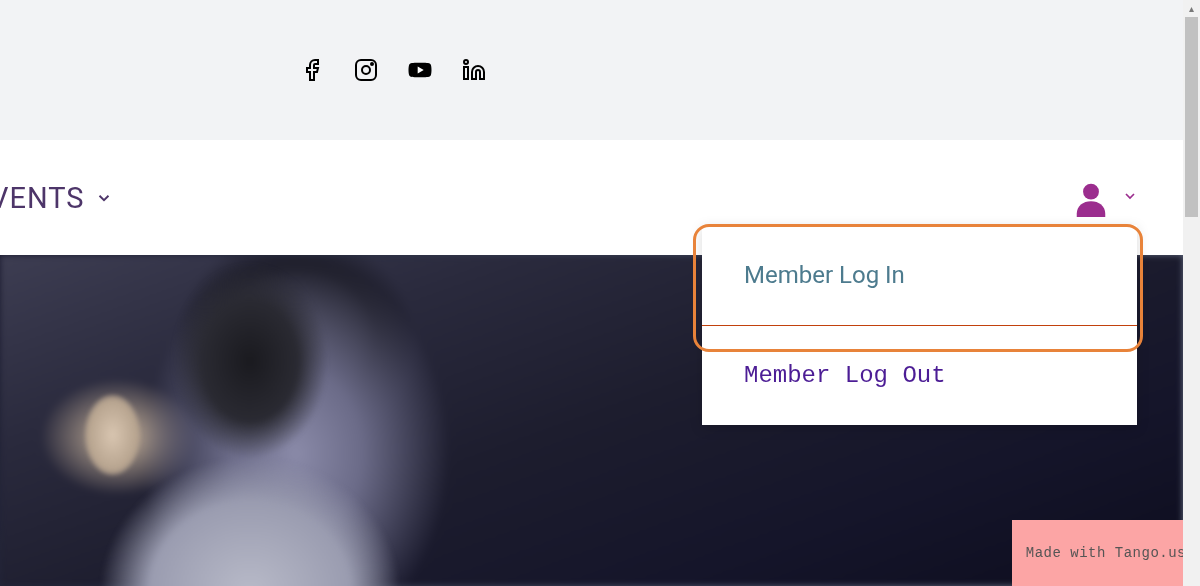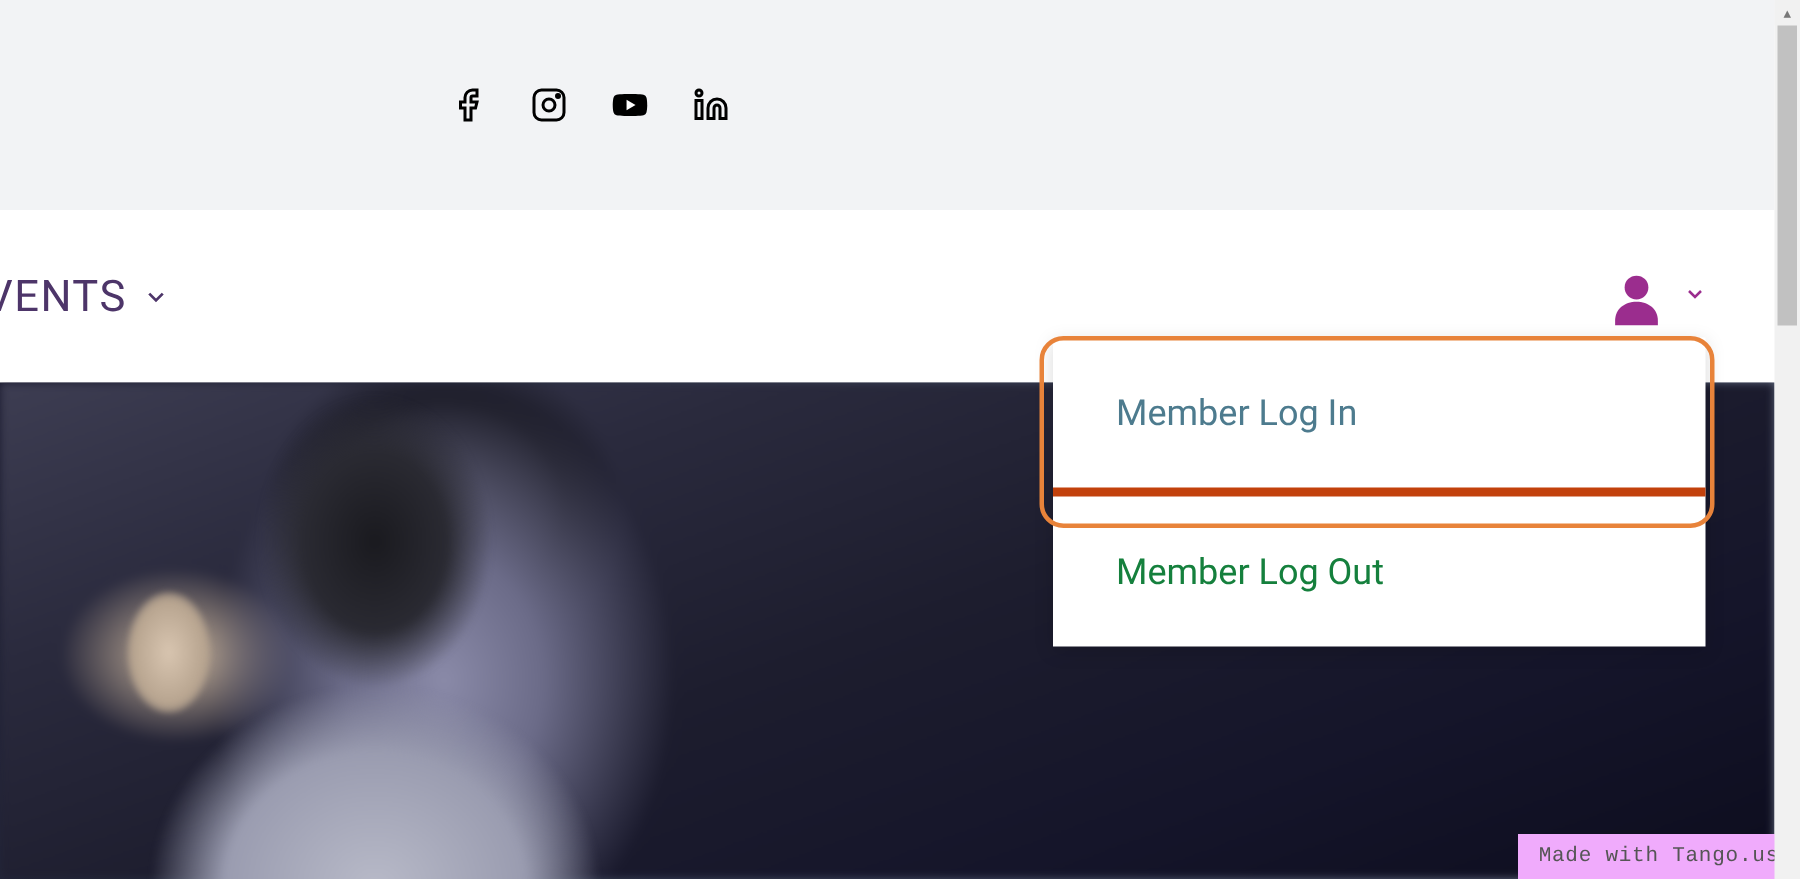--- a/index.html
+++ b/index.html
@@ -174,40 +174,41 @@
 .dropdown-item {
   padding: 36px 42px;
   font-size: 24px;
   cursor: pointer;
   font-weight: 400;
 }
 .dropdown-item.login {
   color: #4d7b8e;
 }
 .dropdown-item.logout {
-  color: #15803d;
-  border-top: 6px solid #c2410c;
+  color: #4c1d95;
+  border-top: 1px solid #c2410c;
+  font-family: Liberation Mono, monospace;
 }
 .highlight-box {
   position: absolute;
   right: 57px;
   top: 224px;
   width: 450px;
   height: 128px;
   border: 3.5px solid #e8833a;
   border-radius: 16px;
   z-index: 60;
   pointer-events: none;
 }
 .watermark {
   position: absolute;
   right: 0;
   bottom: 0;
-  background: #f0abfc;
-  padding: 7px 14px;
+  background: #fca5a5;
+  padding: 25px 14px;
   font-size: 14px;
   color: #555;
   letter-spacing: 0.5px;
   z-index: 70;
   font-family: 'Courier New', monospace;
 }
 </style>
 </head>
 <body>
 

